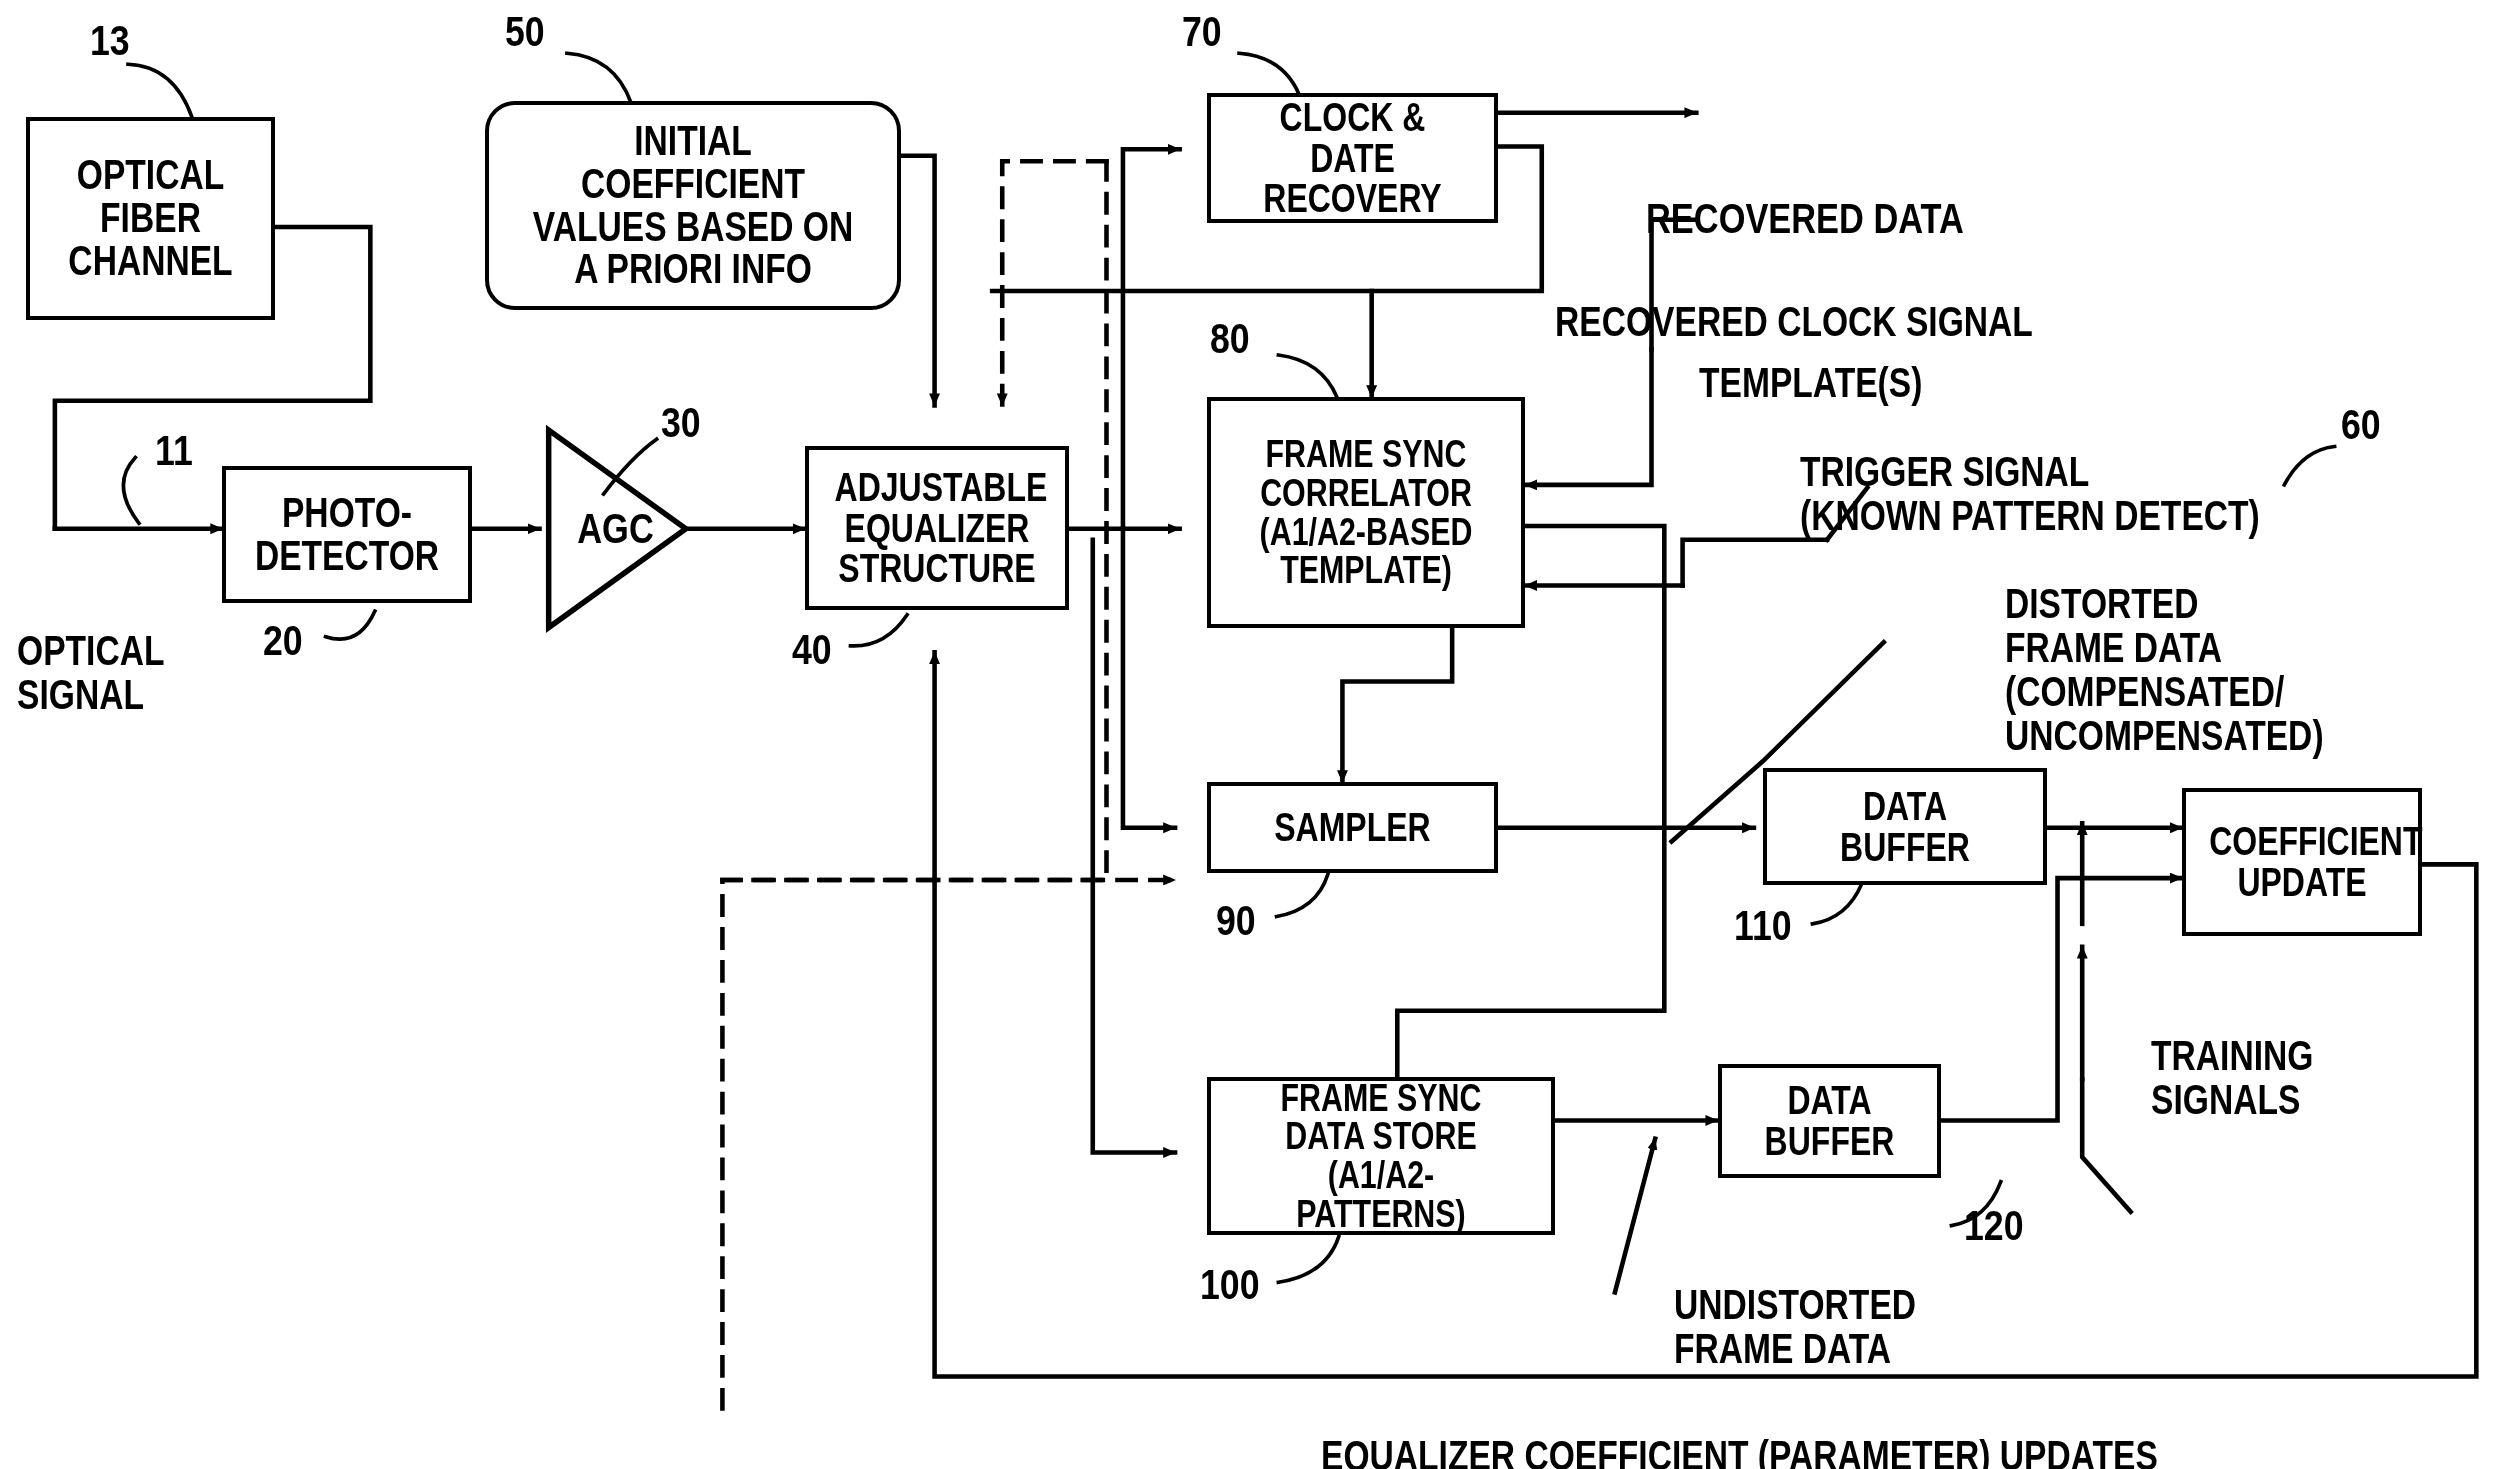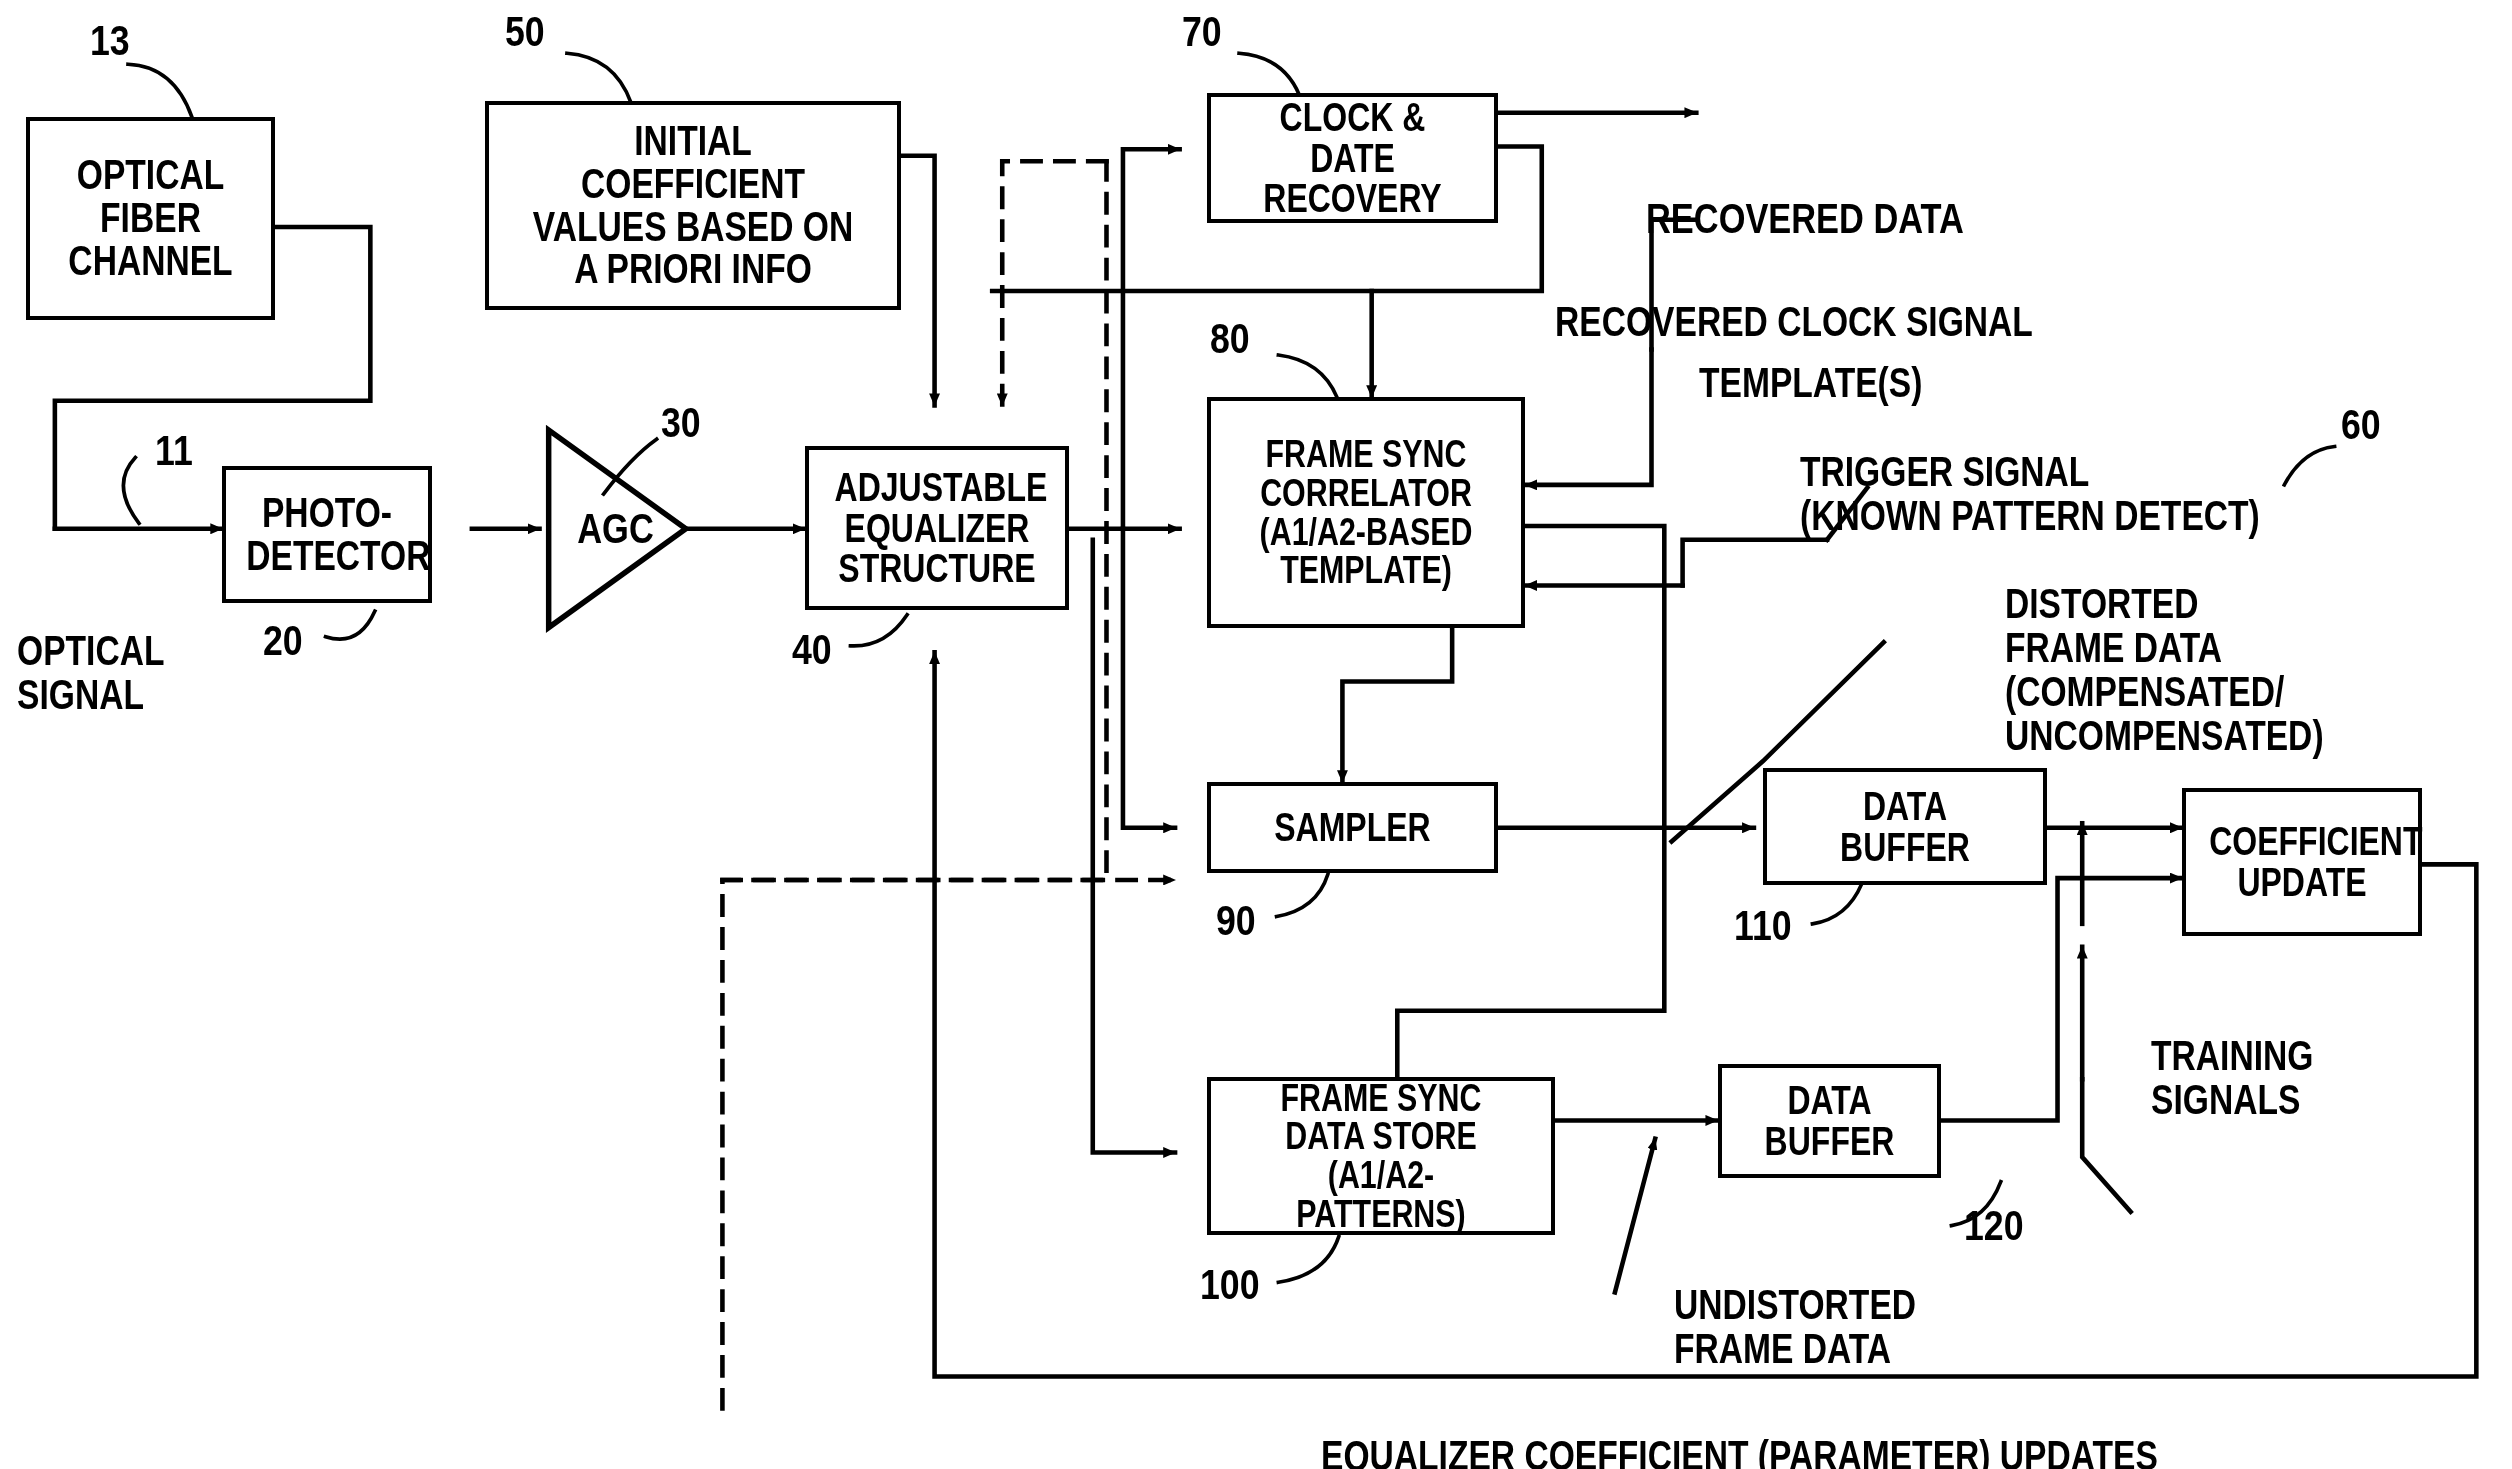--- a/index.html
+++ b/index.html
@@ -159,27 +159,27 @@
       </g>
     </g>
   </svg>
 
   <div class="box" style="left:25.6px;top:117px;width:249px;height:203px;font-size:42px;">
     <span class="txt">OPTICAL
 FIBER
 CHANNEL</span>
   </div>
 
-  <div class="box" style="left:485px;top:101px;width:416px;height:209px;font-size:42px;">
+  <div class="box" style="left:485px;top:101px;width:416px;height:209px;font-size:42px;border-radius:30px;">
     <span class="txt">INITIAL COEFFICIENT
 VALUES BASED ON
 A PRIORI INFO</span>
   </div>
 
-  <div class="box" style="left:222px;top:466px;width:210px;height:137px;font-size:42px;">
+  <div class="box" style="left:222px;top:466px;width:250px;height:137px;font-size:42px;">
     <span class="txt">PHOTO-
 DETECTOR</span>
   </div>
 
   <div class="agc-label" style="left:565px;top:508px;width:101px;text-align:center;">
     <span class="txt">AGC</span>
   </div>
 
   <div class="box" style="left:805px;top:446px;width:264px;height:164px;font-size:40px;">
     <span class="txt">ADJUSTABLE

